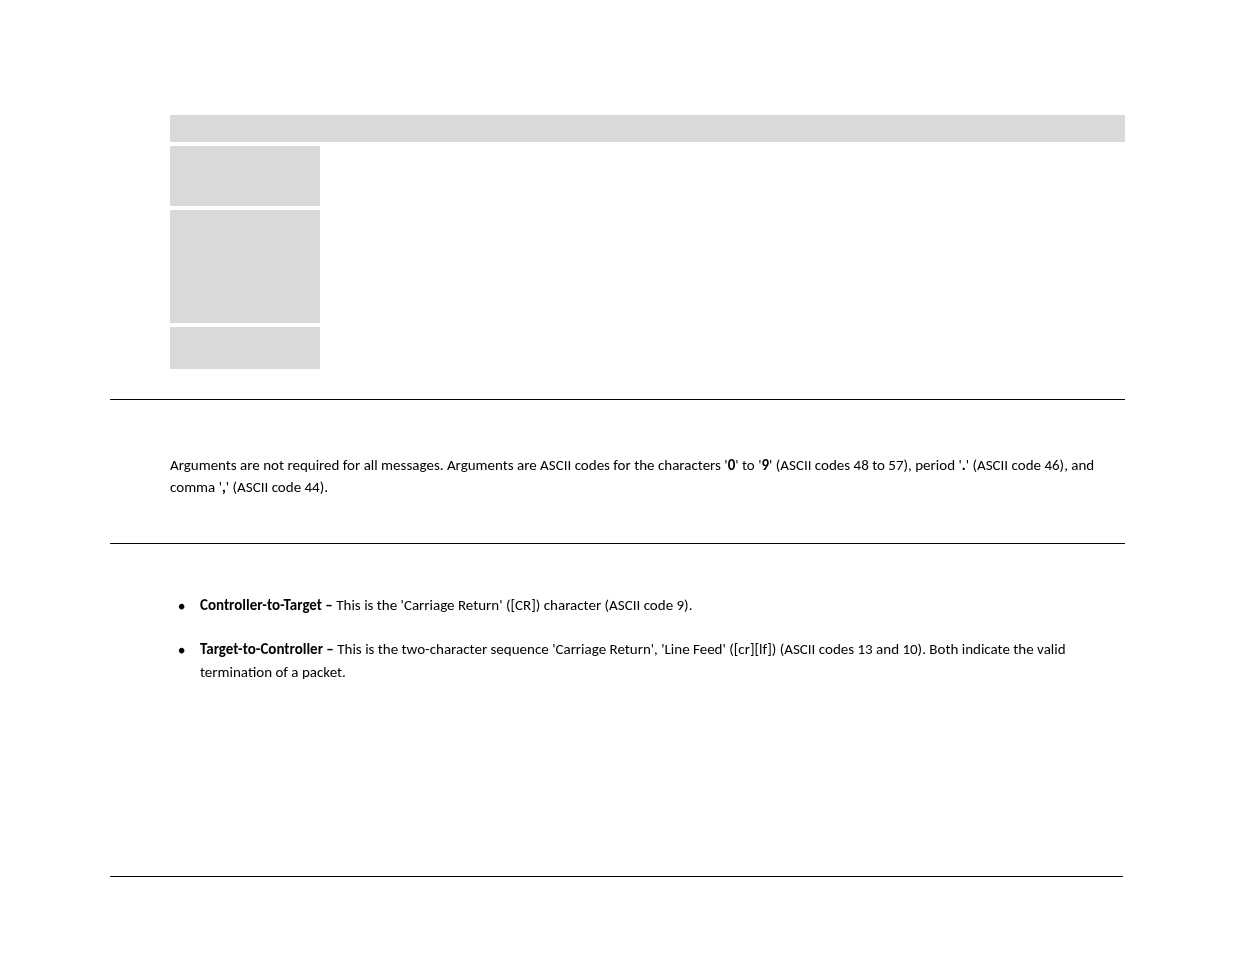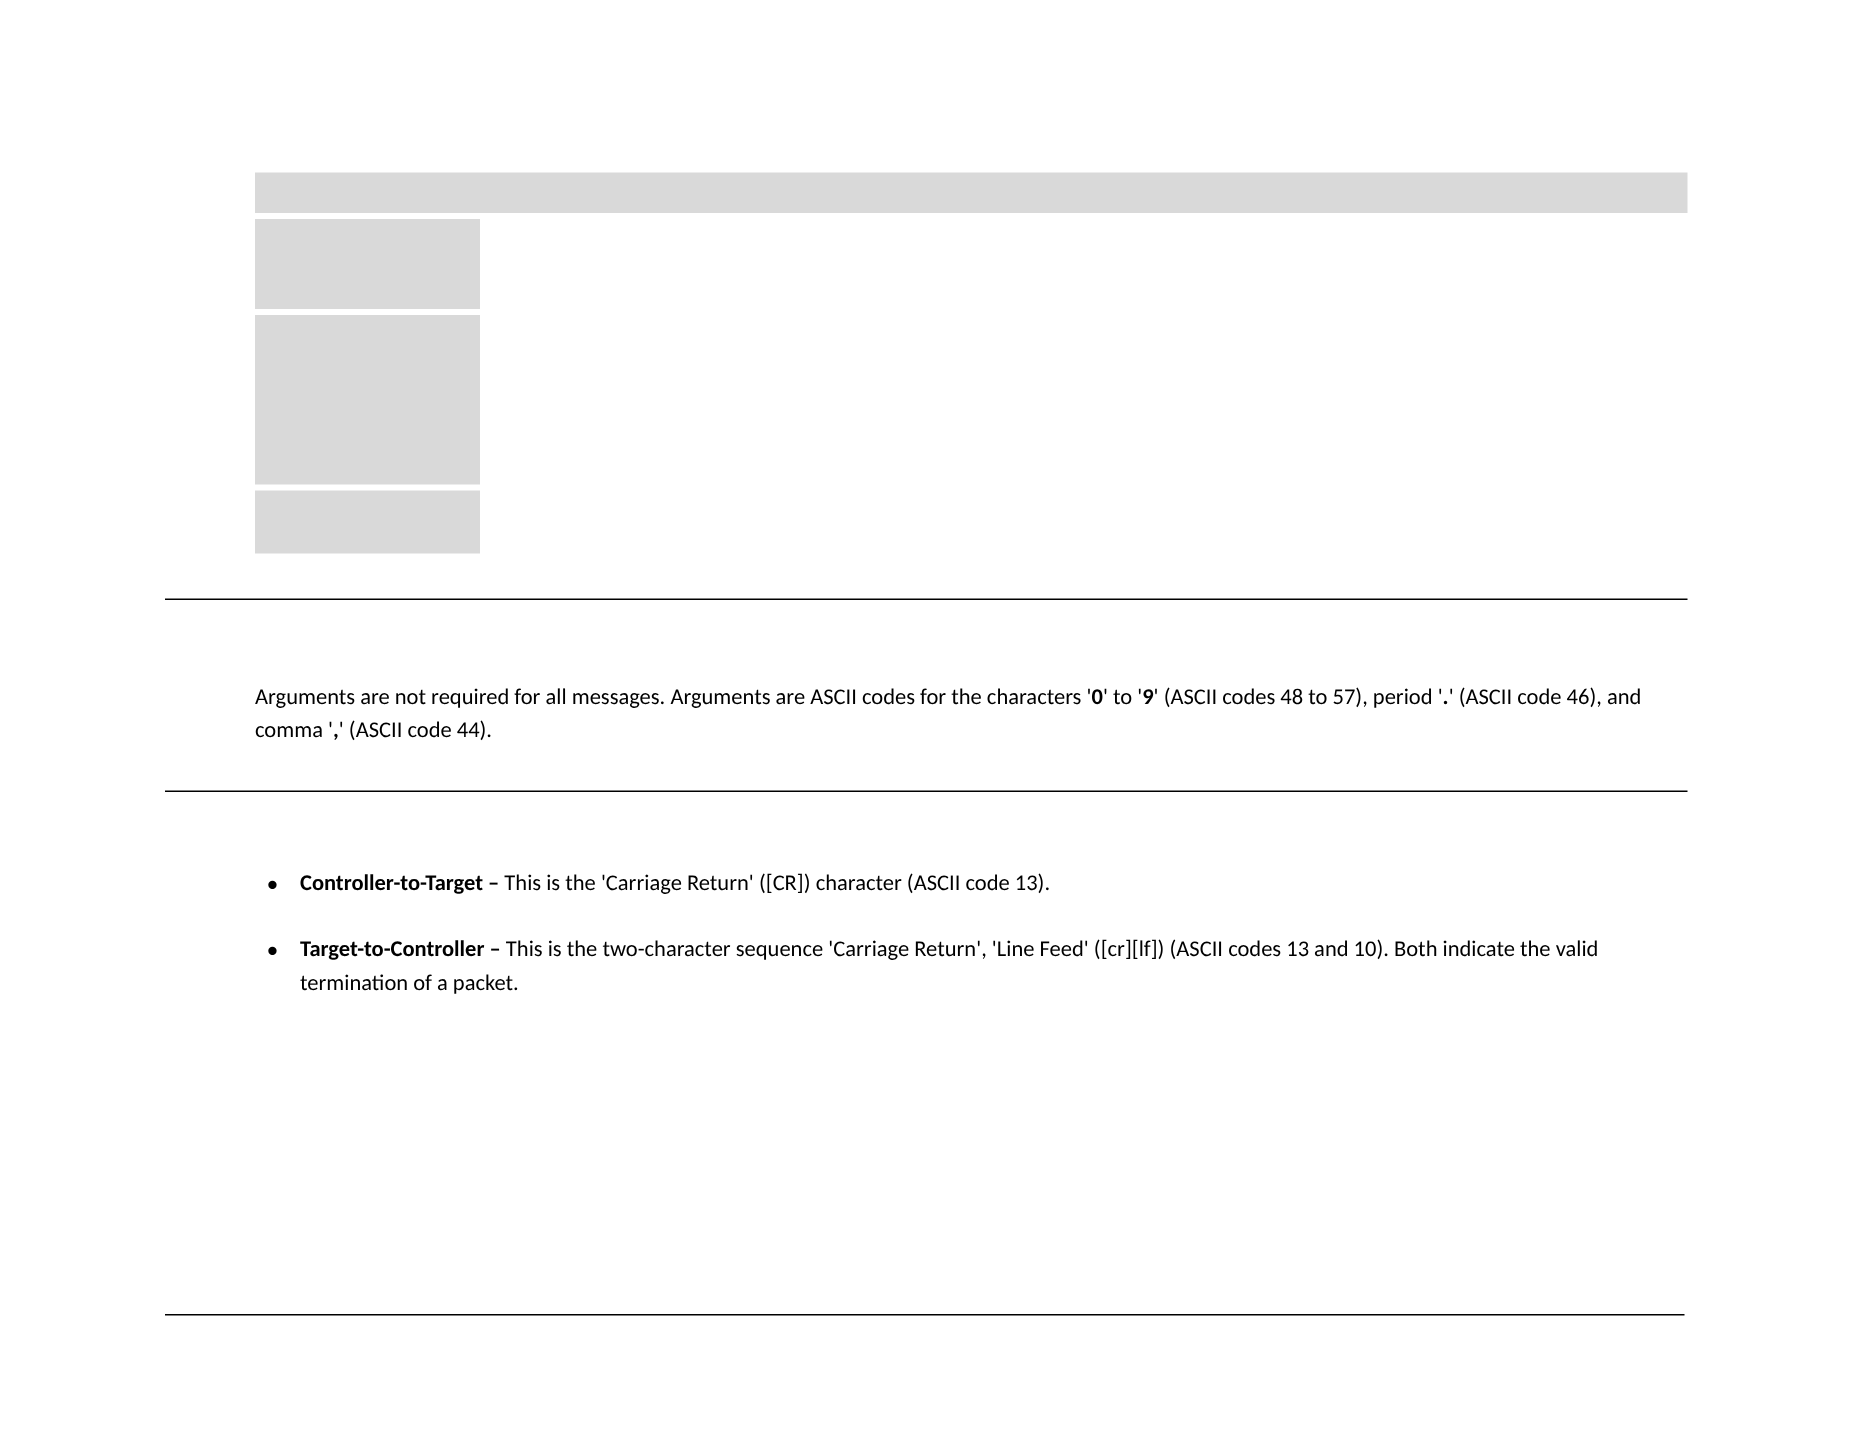--- a/index.html
+++ b/index.html
@@ -56,21 +56,21 @@
     }
     hr.divider {
       border: none;
       border-top: 1px solid #000;
       margin: 0;
     }
     .section-text {
       margin-left: 60px;
       margin-right: 10px;
       padding-top: 55px;
-      padding-bottom: 28px;
+      padding-bottom: 44px;
       line-height: 1.45;
     }
     .bold {
       font-weight: bold;
     }
     ul.bullet-list {
       list-style: none;
       margin-left: 60px;
       padding-top: 50px;
     }
@@ -127,21 +127,21 @@
   <div class="section-text">
     <span>Arguments are not required for all messages. Arguments are ASCII codes for the characters '</span><span class="bold">0</span><span>' to '</span><span class="bold">9</span><span>' (ASCII codes 48 to 57), period '</span><span class="bold">.</span><span>' (ASCII code 46), and comma '</span><span class="bold">,</span><span>' (ASCII code 44).</span>
   </div>
 
   <hr class="divider">
 
   <ul class="bullet-list">
     <li>
       <span class="bullet">●</span>
       <span class="content">
-        <span class="bold">Controller-to-Target – </span><span> This is the 'Carriage Return' ([CR]) character (ASCII code 13).</span>
+        <span class="bold">Controller-to-Target – </span><span> This is the 'Carriage Return' ([CR]) character (ASCII code 9).</span>
       </span>
     </li>
     <li>
       <span class="bullet">●</span>
       <span class="content">
         <span class="bold">Target-to-Controller – </span><span>This is the two-character sequence 'Carriage Return', 'Line Feed' ([cr][lf]) (ASCII codes 13 and 10).  Both indicate the valid termination of a packet.</span>
       </span>
     </li>
   </ul>
 

